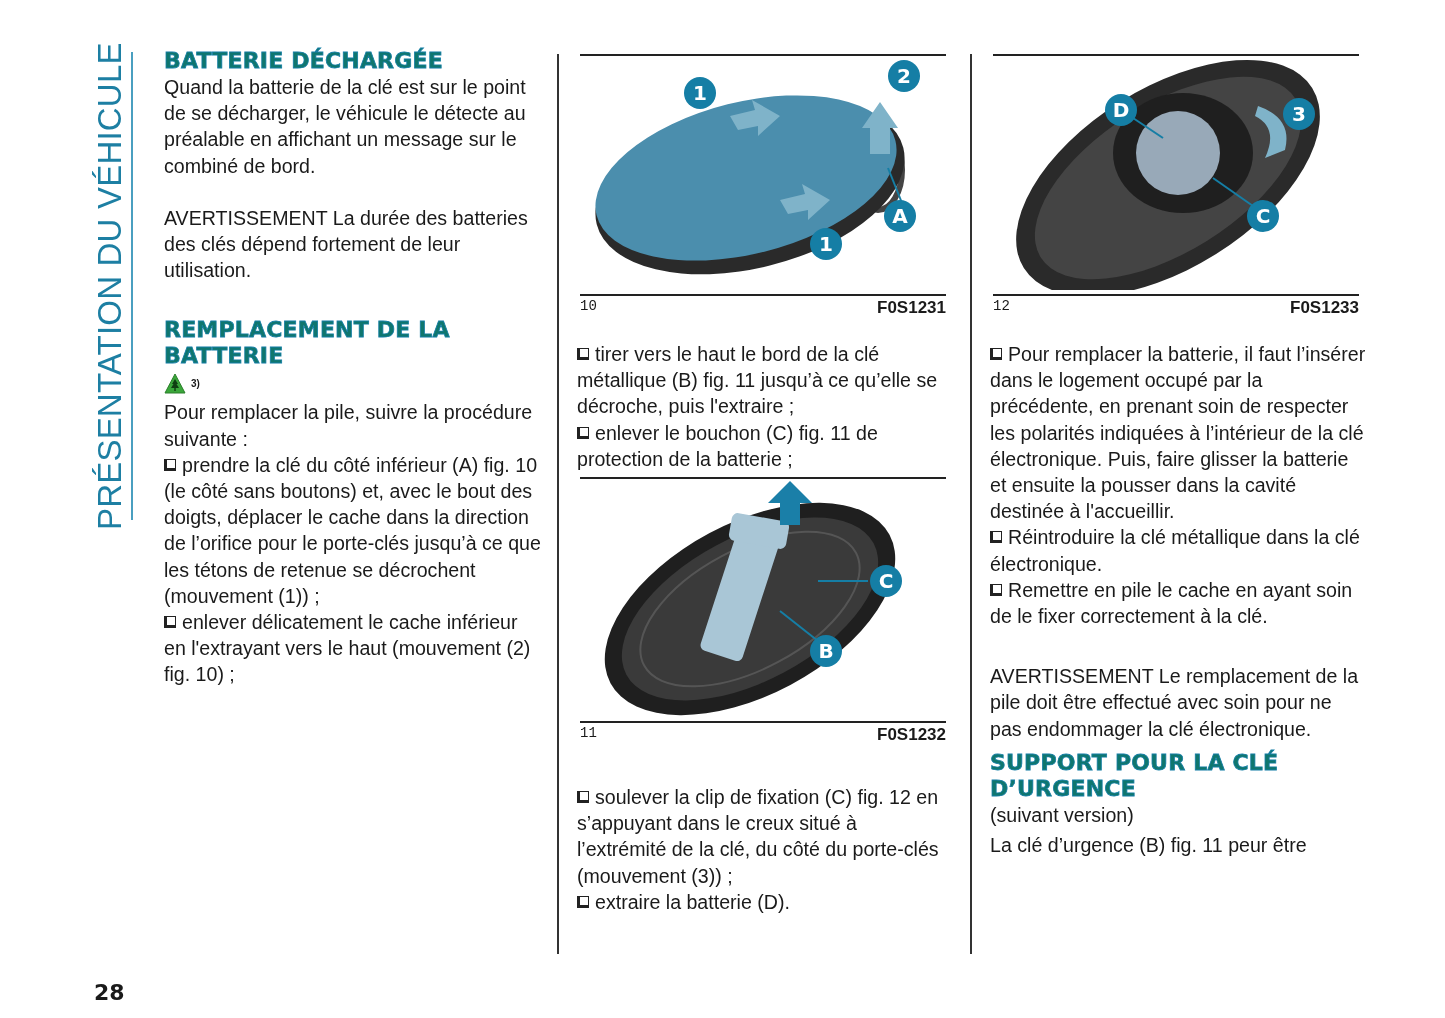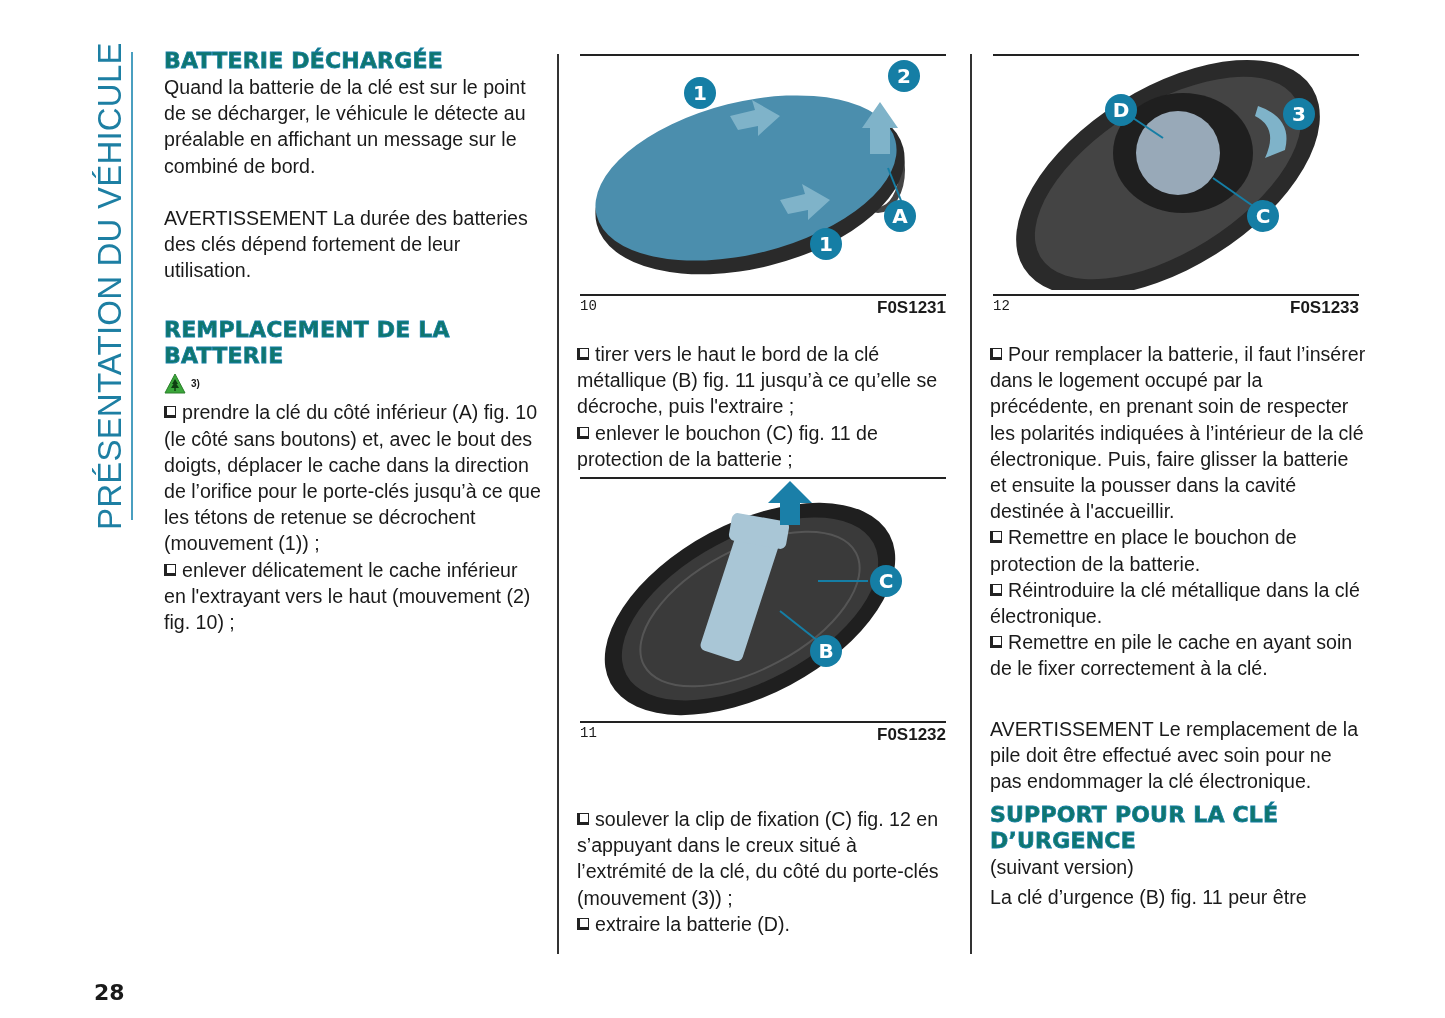--- a/index.html
+++ b/index.html
@@ -61,20 +61,21 @@
   <div class="note-row">
     <span class="tree-icon">
       <svg width="22" height="22" viewBox="0 0 22 22">
         <polygon points="11,1 21,20 1,20" fill="#3aa63a" stroke="#2a7f2a" stroke-width="1"></polygon>
         <polygon points="11,6 14,11 12.5,11 15,15 7,15 9.5,11 8,11" fill="#0f3d12"></polygon>
         <rect x="10.3" y="15" width="1.4" height="3" fill="#0f3d12"></rect>
       </svg>
     </span>
     <span class="note-ref">3)</span>
   </div>
+  <p>Pour remplacer la pile, suivre la procédure suivante :</p>
   <p><span class="bullet"></span><span>prendre la clé du côté inférieur (A) fig. 10 (le côté sans boutons) et, avec le bout des doigts, déplacer le cache dans la direction de l’orifice pour le porte-clés jusqu’à ce que les tétons de retenue se décrochent (mouvement (1)) ;</span></p>
   <p><span class="bullet"></span><span>enlever délicatement le cache inférieur en l'extrayant vers le haut (mouvement (2) fig. 10) ;</span></p>
 </div>
 
 <div class="figure" style="left:580px; top:54px; width:366px; height:264px;">
   <div class="fig-top"></div>
   <div class="fig-img" style="top:4px; height:232px;">
     <svg width="366" height="232" viewBox="0 0 366 232">
       <ellipse cx="298" cy="112" rx="24" ry="40" fill="none" stroke="#444" stroke-width="6"></ellipse>
       <ellipse cx="170" cy="128" rx="158" ry="82" transform="rotate(-14 170 128)" fill="#2a2a2a"></ellipse>
@@ -135,21 +136,21 @@
         </g>
     </svg>
   </div>
   <div class="fig-bot" style="top:244px;"></div>
   <div class="fig-cap" style="top:248px;">
     <span class="num">11</span>
     <span class="code">F0S1232</span>
   </div>
 </div>
 
-<div class="col col2" style="top:806px;">
+<div class="col col2" style="top:784px;">
   <p><span class="bullet"></span><span>soulever la clip de fixation (C) fig. 12 en s’appuyant dans le creux situé à l’extrémité de la clé, du côté du porte-clés (mouvement (3)) ;</span></p>
   <p><span class="bullet"></span><span>extraire la batterie (D).</span></p>
 </div>
 
 <div class="figure" style="left:993px; top:54px; width:366px; height:264px;">
   <div class="fig-top"></div>
   <div class="fig-img" style="top:4px; height:232px;">
     <svg width="366" height="232" viewBox="0 0 366 232">
       <ellipse cx="175" cy="120" rx="170" ry="90" transform="rotate(-32 175 120)" fill="#2a2a2a"></ellipse>
       <ellipse cx="175" cy="120" rx="150" ry="74" transform="rotate(-32 175 120)" fill="#444"></ellipse>
@@ -174,21 +175,20 @@
   </div>
   <div class="fig-bot" style="top:240px;"></div>
   <div class="fig-cap" style="top:244px;">
     <span class="num">12</span>
     <span class="code">F0S1233</span>
   </div>
 </div>
 
 <div class="col col3" style="top:341px;">
   <p><span class="bullet"></span><span>Pour remplacer la batterie, il faut l’insérer dans le logement occupé par la précédente, en prenant soin de respecter les polarités indiquées à l’intérieur de la clé électronique. Puis, faire glisser la batterie et ensuite la pousser dans la cavité destinée à l'accueillir.</span></p>
-  <p><span class="bullet"></span><span>Remettre en place le bouchon de protection de la batterie.</span></p>
   <p><span class="bullet"></span><span>Réintroduire la clé métallique dans la clé électronique.</span></p>
   <p><span class="bullet"></span><span>Remettre en pile le cache en ayant soin de le fixer correctement à la clé.</span></p>
   <div class="gap" style="height:34px"></div>
   <p>AVERTISSEMENT Le remplacement de la pile doit être effectué avec soin pour ne pas endommager la clé électronique.</p>
   <div class="gap" style="height:8px"></div>
   <h2>SUPPORT POUR LA CLÉ D’URGENCE</h2>
   <p>(suivant version)</p>
   <p style="margin-top:4px;">La clé d’urgence (B) fig. 11 peur être</p>
 </div>
 

